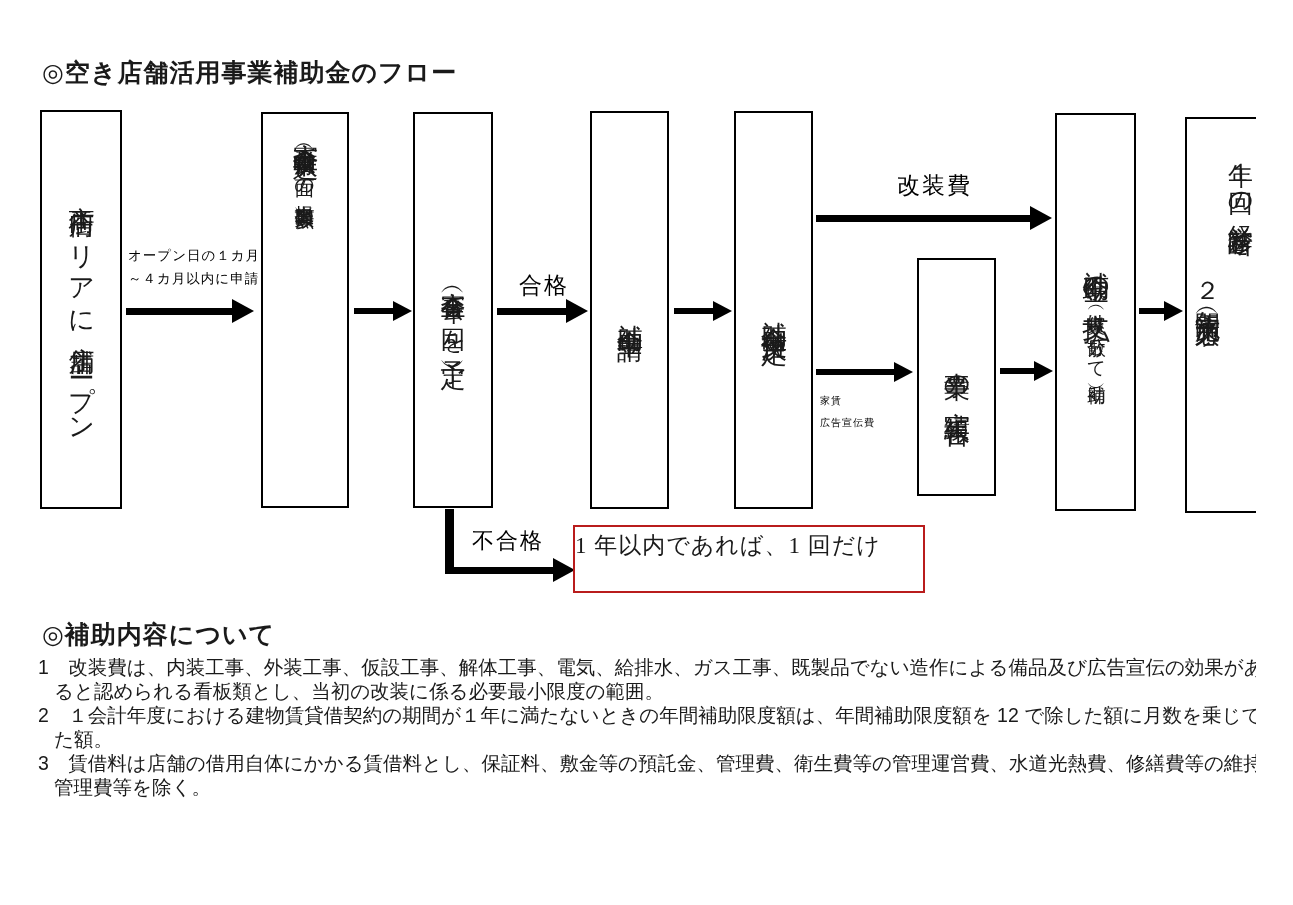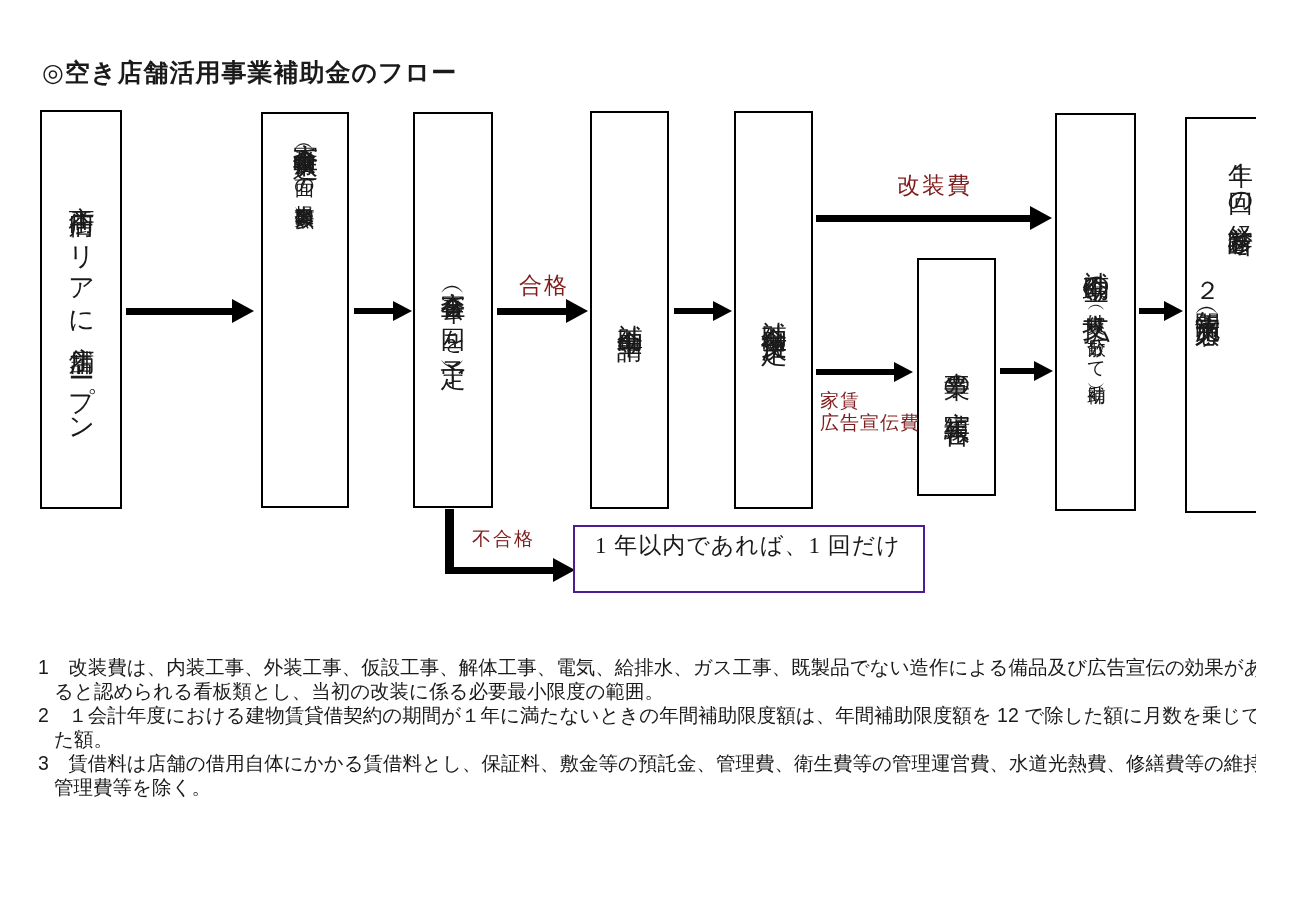--- a/index.html
+++ b/index.html
@@ -29,33 +29,33 @@
   .col-first{right:8px;top:25px;}
   .col-second{left:8px;top:145px;}
 
   
   .arrow{position:absolute;display:flex;align-items:center;}
   .arrow .shaft{flex:1;height:7px;background:#000;}
   .arrow .head{width:0;height:0;border-top:12px solid transparent;border-bottom:12px solid transparent;border-left:22px solid #000;}
   .arrow.small .shaft{height:6px;}
   .arrow.small .head{border-top-width:10px;border-bottom-width:10px;border-left-width:19px;}
 
-  .flow-label{position:absolute;font-family:Liberation Sans, sans-serif;color:#7f1d1d;}
+  .flow-label{position:absolute;font-family:Liberation Sans, sans-serif;color:#000000;}
   .lbl-period{left:128px;top:244px;font-size:13.5px;letter-spacing:1px;line-height:23px;}
   .lbl-pass{left:519px;top:270px;font-size:23px;letter-spacing:2px;}
   .lbl-renov{left:897px;top:170px;font-size:23px;letter-spacing:2px;}
-  .lbl-rent{left:820px;top:390px;font-size:19px;letter-spacing:1px;line-height:22px;}
-  .lbl-fail{left:472px;top:526px;font-size:19px;letter-spacing:2px;}
+  .lbl-rent{left:820px;top:390px;font-size:10px;letter-spacing:1px;line-height:22px;}
+  .lbl-fail{left:472px;top:526px;font-size:22px;letter-spacing:2px;}
 
   
   .fail-vert{position:absolute;left:445px;top:509px;width:9px;height:61px;background:#000;}
   .fail-horiz{left:445px;top:558px;width:130px;height:24px;}
 
   .fail-note{position:absolute;left:573px;top:525px;width:352px;height:68px;background:#fff;
-             border:2px solid #4c1d95;box-sizing:border-box;padding:3px 20px;
+             border:2px solid #b91c1c;box-sizing:border-box;padding:3px 0;
              font-family:"Liberation Serif","DejaVu Serif",serif;font-size:23px;line-height:31px;letter-spacing:1px;}
 
   
   .notes-heading{position:absolute;left:42px;top:618px;font-size:25px;font-weight:bold;letter-spacing:1px;}
   .notes{position:absolute;left:38px;top:655px;width:1240px;font-size:19.5px;line-height:24px;}
   .note-line{white-space:nowrap;}
   .note-cont{padding-left:16px;}
 </style>
 </head>
 <body>
@@ -131,32 +131,37 @@
       <div class="shaft"></div>
       <div class="head"></div>
     </div>
 
   <div class="fail-vert"></div>
   <div class="arrow fail-horiz">
       <div class="shaft"></div>
       <div class="head"></div>
     </div>
 
+  <div class="flow-label lbl-period">
+    <div>オープン日の１カ月</div>
+    <div>～４カ月以内に申請</div>
+  </div>
   <div class="flow-label lbl-pass">合格</div>
   <div class="flow-label lbl-renov">改装費</div>
   <div class="flow-label lbl-rent">
     <div>家賃</div>
     <div>広告宣伝費</div>
   </div>
   <div class="flow-label lbl-fail">不合格</div>
 
   <div class="fail-note">
     <div>1 年以内であれば、1 回だけ</div>
   </div>
 
+  <div class="notes-heading">◎補助内容について</div>
   <div class="notes">
     <div class="note-line">1　改装費は、内装工事、外装工事、仮設工事、解体工事、電気、給排水、ガス工事、既製品でない造作による備品及び広告宣伝の効果があ</div>
     <div class="note-line note-cont">ると認められる看板類とし、当初の改装に係る必要最小限度の範囲。</div>
     <div class="note-line">2　１会計年度における建物賃貸借契約の期間が１年に満たないときの年間補助限度額は、年間補助限度額を 12 で除した額に月数を乗じて</div>
     <div class="note-line note-cont">た額。</div>
     <div class="note-line">3　賃借料は店舗の借用自体にかかる賃借料とし、保証料、敷金等の預託金、管理費、衛生費等の管理運営費、水道光熱費、修繕費等の維持</div>
     <div class="note-line note-cont">管理費等を除く。</div>
   </div>
 
 </div>

